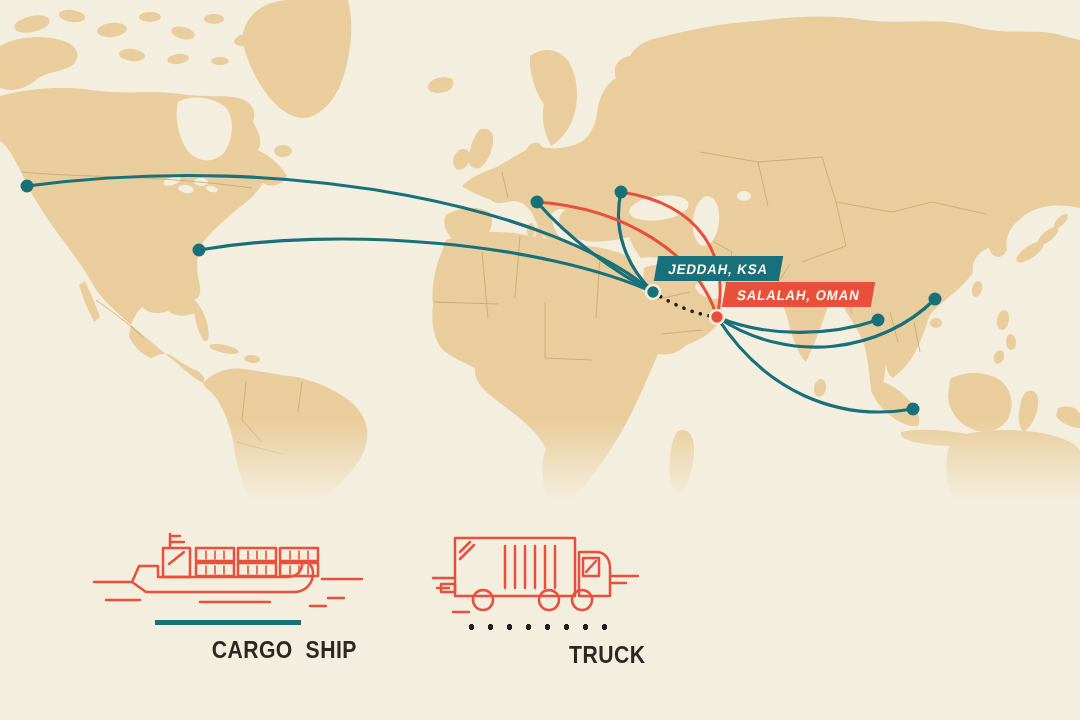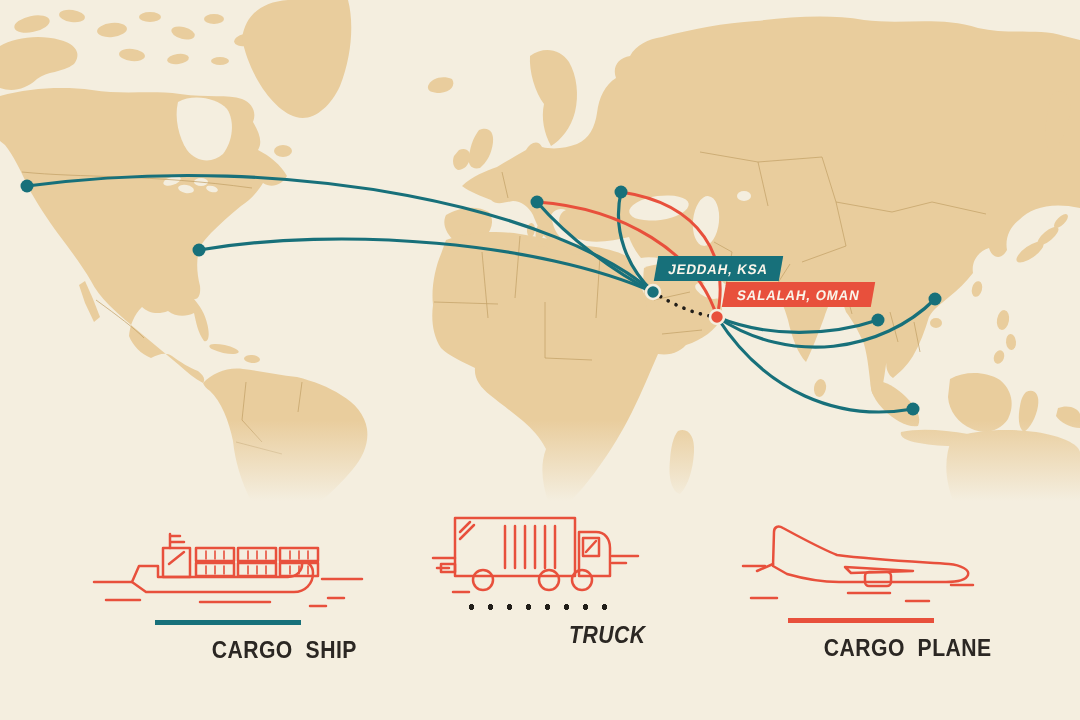--- a/index.html
+++ b/index.html
@@ -20,21 +20,21 @@
   .route-truck{stroke:var(--truck);stroke-width:3.6;stroke-dasharray:0.1 8.6;stroke-linecap:round;}
   .dest-dot{fill:var(--ship);}
   .origin-dot{stroke:var(--dot_ring);stroke-width:2.6;}
   .badge{position:absolute;padding:5px 10px 4px;transform:skewX(-10deg);
          font-weight:700;font-size:14px;letter-spacing:0.9px;color:var(--badge_text);white-space:nowrap;}
   .badge-inner{display:inline-block;transform:scaleX(0.95);}
   #jeddah-badge{left:656px;top:256px;background:var(--ship);}
   #salalah-badge{left:724px;top:282px;background:var(--plane);}
   .legend-item{position:absolute;text-align:right;}
   #legend-ship{left:88px;top:518px;width:280px;}
-  #legend-truck{left:415px;top:512px;width:240px;font-style:italic;}
+  #legend-truck{left:415px;top:532px;width:240px;}
   #legend-plane{left:718px;top:520px;width:285px;}
   .legend-icon svg{display:block;margin:0 auto;}
   .icon-stroke{fill:none;stroke:var(--plane);stroke-width:2.5;stroke-linecap:round;stroke-linejoin:round;}
   .line-sample{margin:10px auto 0;}
   .solid-teal{width:146px;height:5px;background:var(--ship);}
   .solid-red{width:146px;height:5px;background:var(--plane);}
   .dotted-black{width:150px;height:6px;background-image:radial-gradient(circle,var(--truck) 2.7px,rgba(0,0,0,0) 2.9px);
                 background-size:19px 6px;background-repeat:repeat-x;background-position:2px center;}
   .legend-label{margin-top:12px;font-weight:700;font-size:23px;letter-spacing:0.5px;word-spacing:7px;
                 color:var(--label_text);transform:scaleX(0.92);transform-origin:center;}
@@ -189,29 +189,14 @@
           <rect x="12" y="52" width="14" height="8"></rect>
           <path d="M183,44 L209,44 M183,51 L197,51"></path>
           <path d="M24,80 L40,80"></path>
         </g>
       </svg>
     </div>
     <div class="line-sample dotted-black"></div>
     <div class="legend-label">TRUCK</div>
   </div>
 
-  <div class="legend-item" id="legend-plane">
-    <div class="legend-icon">
-      <svg width="240" height="88" viewBox="0 0 240 88">
-        <g class="icon-stroke">
-          <path d="M32,46 L33,12 C33,7 37,5 42,8 L55,15 C72,24 86,31 96,35 C135,40 180,42 208,44 C220,45 229,50 227,55 C225,60 216,62 205,62 L98,62 C80,62 60,58 46,54 Z"></path>
-          <path d="M32,44 L16,51"></path>
-          <path d="M104,47 L172,51 L110,53 Z"></path>
-          <rect x="124" y="52" width="26" height="14" rx="4"></rect>
-          <path d="M2,46 L24,46 M10,78 L36,78 M107,73 L149,73 M210,65 L232,65 M165,81 L188,81"></path>
-        </g>
-      </svg>
-    </div>
-    <div class="line-sample solid-red"></div>
-    <div class="legend-label">CARGO PLANE</div>
-  </div>
 
 </div>
 
 </body></html>

